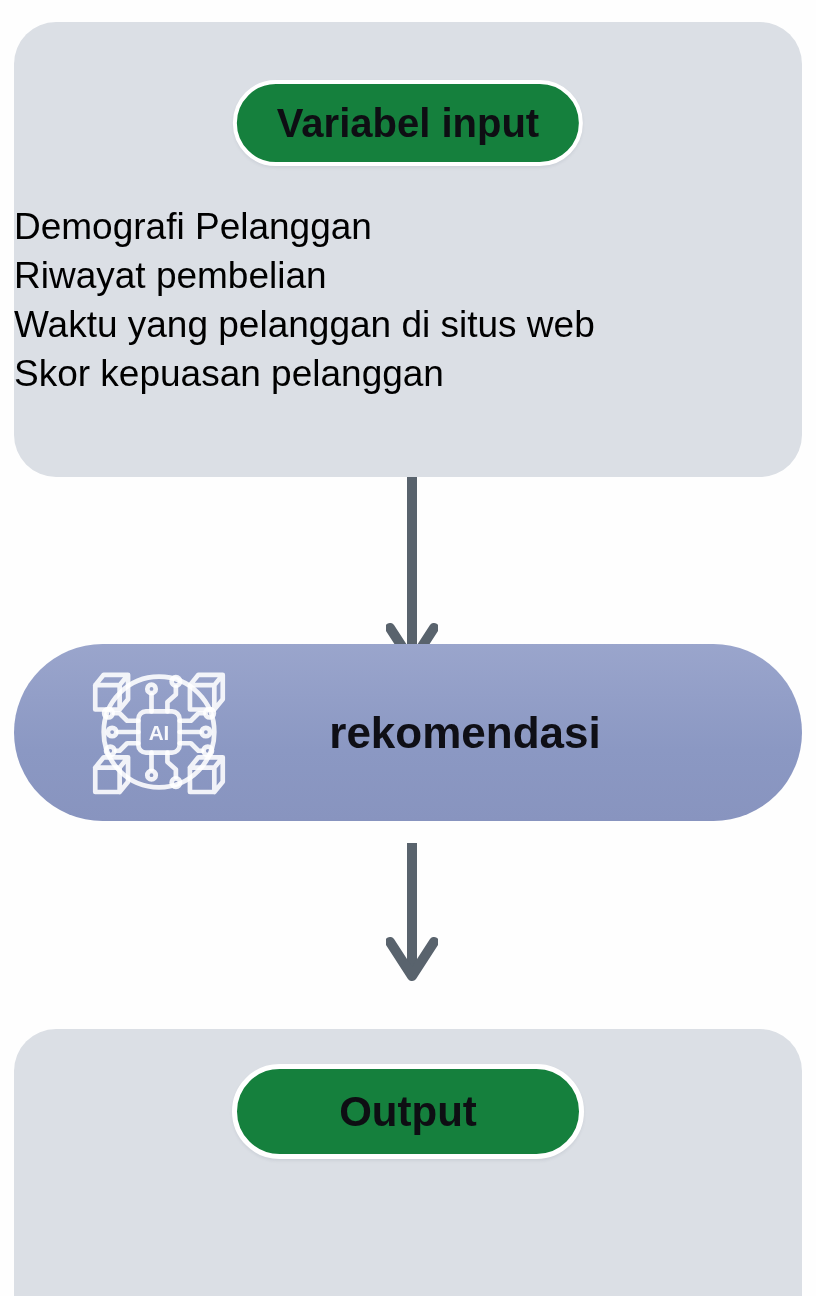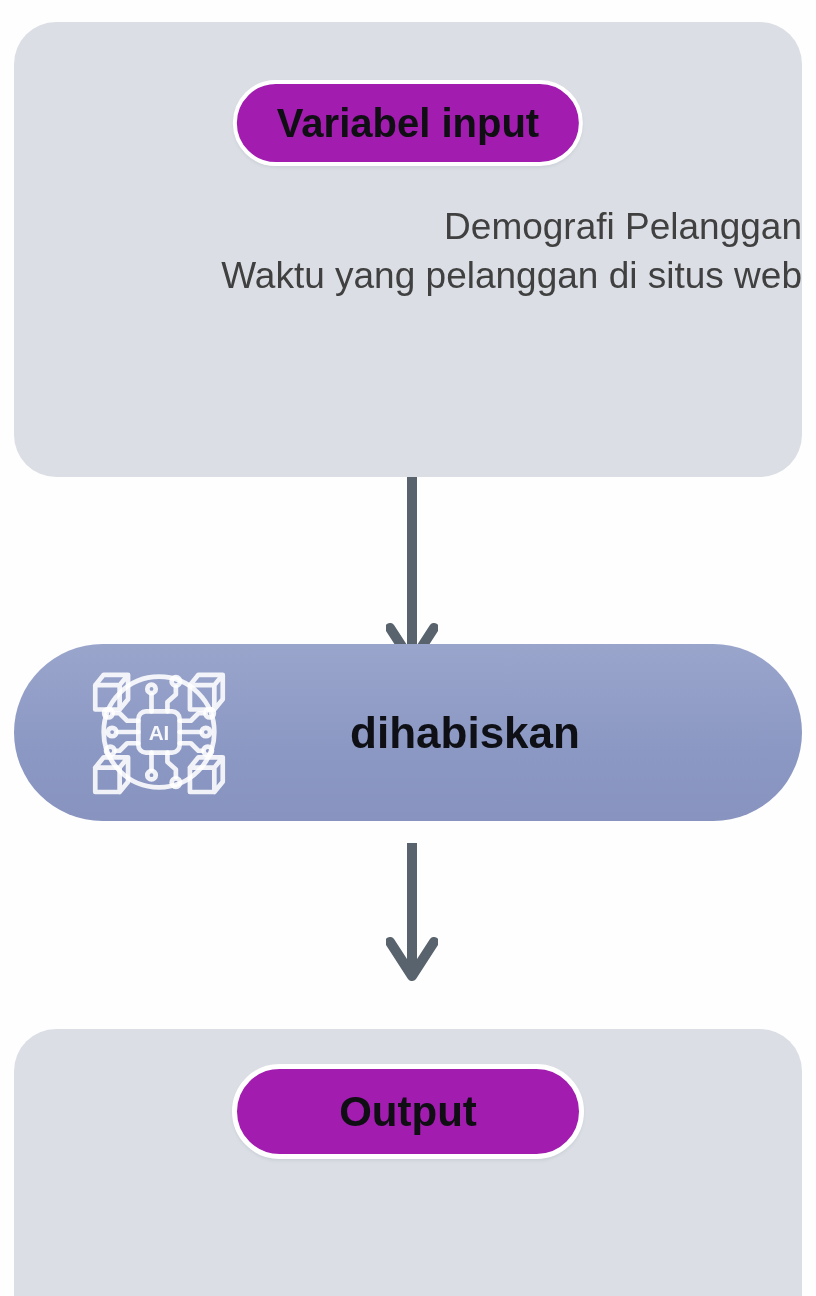--- a/index.html
+++ b/index.html
@@ -21,38 +21,38 @@
   .box-input{top:22px;height:455px;}
   .box-output{top:1029px;height:324px;}
   .label-pill{
     position:absolute;
     left:50%;
     transform:translateX(-50%);
     box-sizing:border-box;
     min-width:350px;
     height:86px;
     padding:0 40px;
-    background:#a21caf;
+    background:#15803d;
     border:4px solid #ffffff;
     border-radius:46px;
     display:flex;
     align-items:center;
     justify-content:center;
     font-weight:700;
     font-size:40px;
     color:#0e0e13;
     box-shadow:0 2px 3px rgba(90,100,115,0.10);
   }
   .pill-input{top:58px;}
   .pill-output{top:35px;height:95px;min-width:352px;font-size:42px;border-radius:50px;border-width:5px;}
   .item-lines{
     position:absolute;
     left:0;right:0;
-    text-align:right;
-    color:#404040;
+    text-align:left;
+    color:#000000;
   }
   .lines-input{top:180px;font-size:37px;line-height:49px;}
   .lines-output{top:164px;font-size:38px;line-height:53px;}
   .arrow{position:absolute;left:386px;}
   .arrow-1{top:477px;}
   .arrow-2{top:843px;}
   .process{
     position:absolute;
     left:14px;top:644px;
     width:788px;height:177px;
@@ -82,21 +82,23 @@
 <body>
 
 <div>
 
   <section class="box box-input">
     <div class="label-pill pill-input">
       <span>Variabel input</span>
     </div>
     <div class="item-lines lines-input">
       <div>Demografi Pelanggan</div>
+      <div>Riwayat pembelian</div>
       <div>Waktu yang pelanggan di situs web</div>
+      <div>Skor kepuasan pelanggan</div>
     </div>
   </section>
 
   <svg class="arrow arrow-1" width="52" height="190" viewBox="0 0 52 190">
     <g fill="none" stroke="#59636d" stroke-width="10" stroke-linecap="round" stroke-linejoin="round">
       <line x1="26" y1="1" x2="26" y2="176"></line>
       <polyline points="4,151 26,185 48,151"></polyline>
     </g>
   </svg>
 
@@ -138,21 +140,21 @@
         <path d="M102 80 H124"></path>
           <circle cx="130" cy="80" r="4.5"></circle>
         <path d="M102 68 h12 l8 -8 h6"></path>
           <circle cx="134" cy="60" r="4.5"></circle>
         <path d="M102 92 h12 l8 8 h4"></path>
           <circle cx="132" cy="100" r="4.5"></circle>
       </g>
       <text x="80" y="88" text-anchor="middle" font-size="22" font-weight="bold" fill="#ffffff" fill-opacity="0.92" font-family="Liberation Sans, sans-serif">AI</text>
     </svg>
     <div class="process-label">
-      <span>dihabiskan</span>
+      <span>rekomendasi</span>
     </div>
   </section>
 
   <svg class="arrow arrow-2" width="52" height="140" viewBox="0 0 52 140">
     <g fill="none" stroke="#59636d" stroke-width="10" stroke-linecap="round" stroke-linejoin="round">
       <line x1="26" y1="1" x2="26" y2="124"></line>
       <polyline points="4,99 26,133 48,99"></polyline>
     </g>
   </svg>
 

